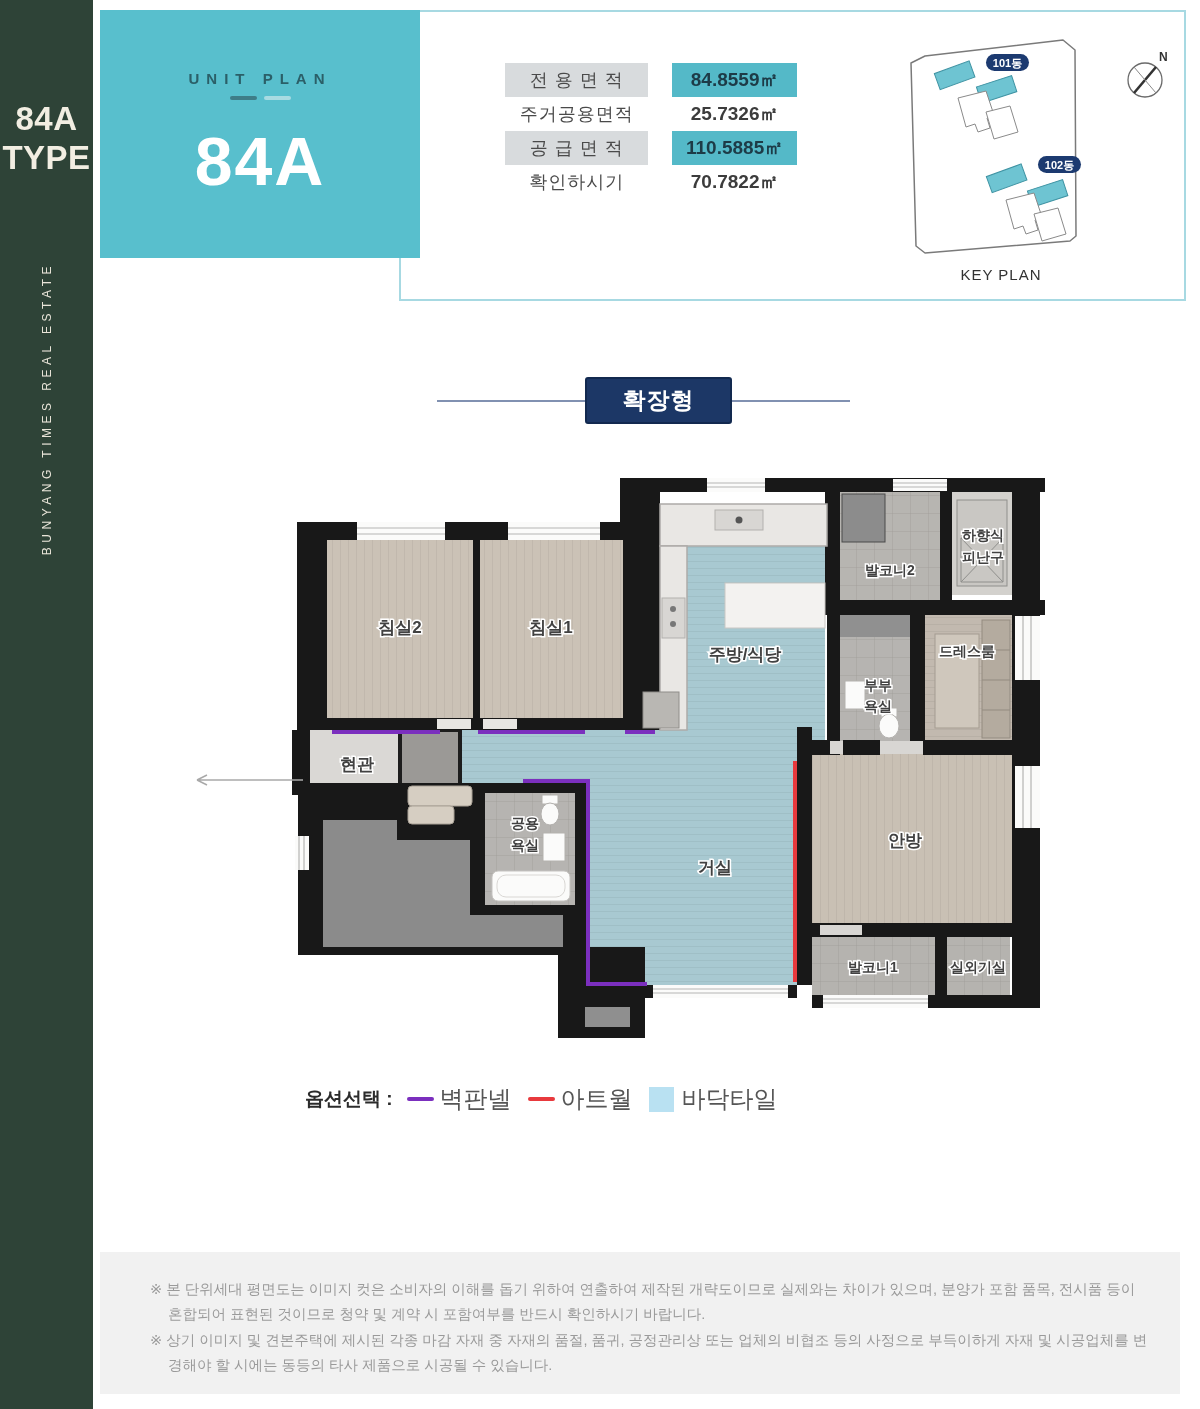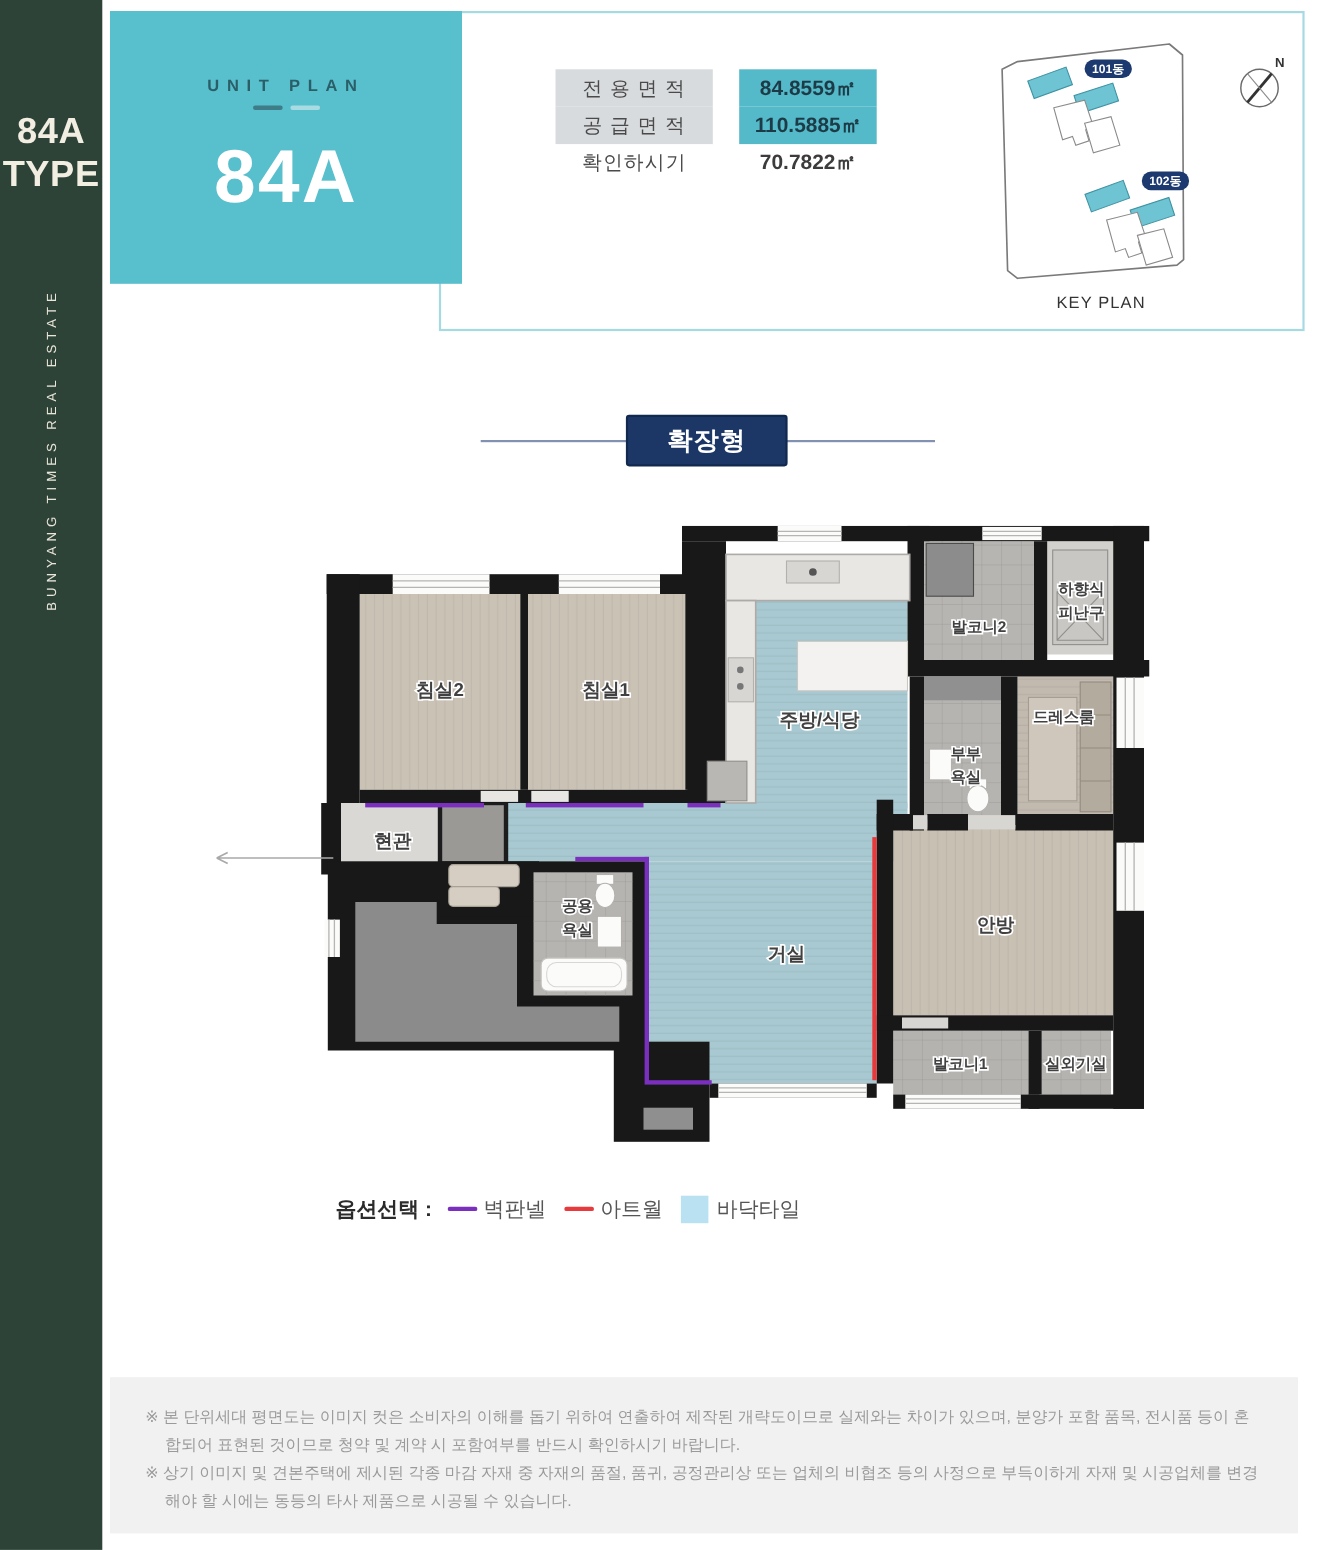--- a/index.html
+++ b/index.html
@@ -38,42 +38,42 @@
   .avalue{width:128px;font-size:19px;color:#3c3c3c;font-weight:600;}
   .arow.hl .alabel{background:#d8dbdd;}
   .arow.hl .avalue{background:#54b9c8;color:#1d3b47;}
 
   
   .keyplan{position:absolute;left:898px;top:28px;width:286px;height:262px;}
   .keyplan text{font-family:"Liberation Sans",sans-serif;}
 
   
   .expand-line{position:absolute;left:437px;top:400px;width:413px;height:2px;background:#8191b1;}
-  .expand-badge{position:absolute;left:569px;top:377px;width:147px;height:47px;background:#1c3766;
+  .expand-badge{position:absolute;left:585px;top:377px;width:147px;height:47px;background:#1c3766;
     border:2px solid #12294f;border-radius:3px;box-sizing:border-box;
     display:flex;align-items:center;justify-content:center;
     color:#ffffff;font-size:23px;font-weight:700;letter-spacing:1px;}
 
   
   .floorplan{position:absolute;left:185px;top:478px;width:860px;height:570px;}
   .room-label{font-size:17px;font-weight:700;fill:#414141;stroke:#ffffff;stroke-width:3px;
     paint-order:stroke;text-anchor:middle;}
   .room-label.sm{font-size:14px;}
 
   
   .legend{position:absolute;left:305px;top:1083px;height:32px;display:flex;align-items:center;text-align:center;}
   .legend-title{font-size:19px;font-weight:700;color:#2b2b2b;margin-right:14px;}
   .legend-line{width:27px;height:4px;border-radius:2px;margin-right:6px;}
-  .legend-label{font-size:19px;color:#555;margin-right:16px;}
+  .legend-label{font-size:24px;color:#555;margin-right:16px;}
   .line-purple{background:#7b2fbe;} .line-red{background:#e8393d;}
   .legend-square{width:25px;height:25px;background:#b9e1f2;margin-right:8px;}
 
   
   .disclaimer{position:absolute;left:100px;top:1252px;width:1080px;height:142px;background:#f1f1f1;
-    box-sizing:border-box;padding:25px 30px 0 32px;}
+    box-sizing:border-box;padding:25px 30px 0 50px;}
   .disclaimer p{margin:0 0 2px 0;color:#9a9a9a;font-size:14.5px;line-height:1.7;
     padding-left:18px;text-indent:-18px;}
 </style>
 </head>
 <body>
 
 <div class="page">
 
   <div class="sidebar">
     <div class="sidebar-type">
@@ -93,20 +93,24 @@
       <i class="dash-dark"></i>
       <i class="dash-light"></i>
     </div>
     <div class="unitplan-code">84A</div>
   </div>
 
   <div class="area-table">
     <div class="arow hl">
       <div class="acell alabel">전 용 면 적</div>
       <div class="acell avalue">84.8559㎡</div>
+    </div>
+    <div class="arow">
+      <div class="acell alabel">주거공용면적</div>
+      <div class="acell avalue">25.7326㎡</div>
     </div>
     <div class="arow hl">
       <div class="acell alabel">공 급 면 적</div>
       <div class="acell avalue">110.5885㎡</div>
     </div>
     <div class="arow">
       <div class="acell alabel">확인하시기</div>
       <div class="acell avalue">70.7822㎡</div>
     </div>
   </div>

